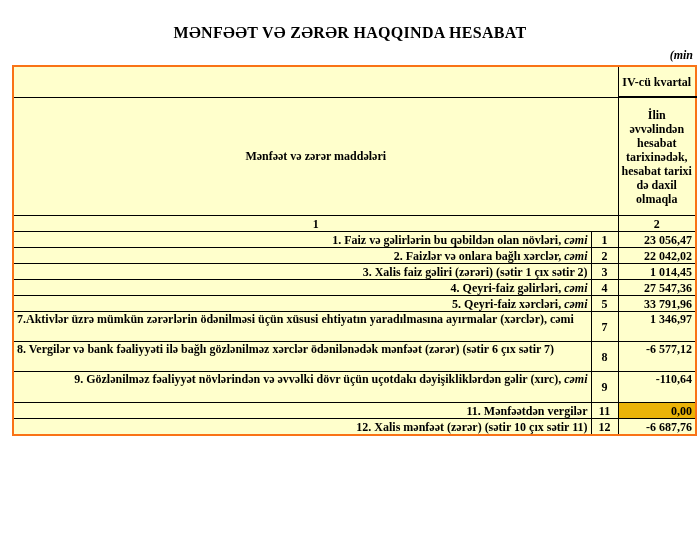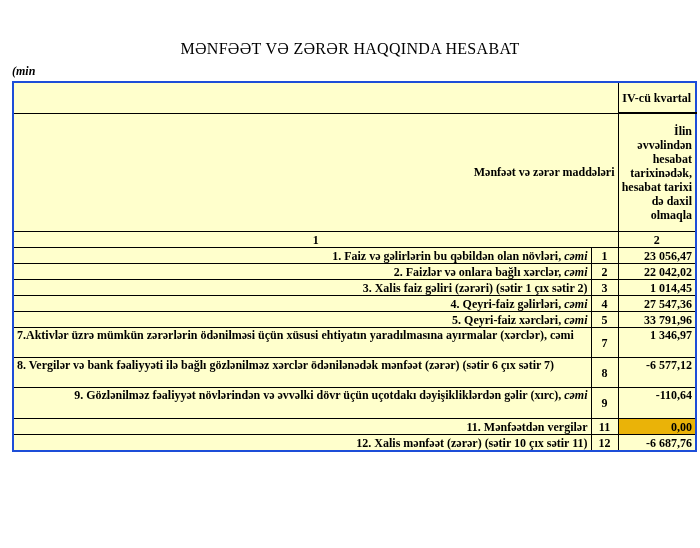--- a/index.html
+++ b/index.html
@@ -8,58 +8,58 @@
     background: #ffffff;
   }
   body {
     width: 700px;
     height: 548px;
     font-family: "Liberation Serif", serif;
     color: #000000;
     overflow: hidden;
   }
   .page-title {
-    margin-top: 40px;
+    margin-top: 24px;
     text-align: center;
-    font-weight: normal;
+    font-weight: bold;
     font-size: 16px;
     letter-spacing: 0.3px;
   }
   .unit-note {
     width: 681px;
     margin: 7px 0 0 12px;
-    text-align: left;
+    text-align: right;
     font-style: italic;
     font-weight: bold;
     font-size: 12px;
     line-height: 13px;
     padding-right: 2px;
   }
   table.report {
     border-collapse: collapse;
     table-layout: fixed;
     width: 683px;
     margin: 3px 0 0 12px;
-    border: 2px solid #1d4ed8;
+    border: 2px solid #f97316;
   }
   col.c-desc { width: 578px; }
   col.c-num  { width: 27px; }
   col.c-val  { width: 78px; }
   td {
     border: 1px solid #000000;
     background: #FFFFCC;
     font-size: 12px;
     font-weight: bold;
     line-height: 14px;
     padding: 0 3px;
     vertical-align: middle;
     overflow: hidden;
   }
   tr.h-quarter td { height: 29px; }
-  tr.h-main td    { height: 117px; text-align: right; }
+  tr.h-main td    { height: 117px; }
   tr.h-idx td     { height: 15px; }
   tr.r td         { height: 15px; }
   tr.tall td      { height: 29px; }
   tr.tall9 td     { height: 30px; }
   td.center { text-align: center; }
   td.desc   { text-align: right; }
   td.desc.just { text-align: justify; }
   td.num    { text-align: center; }
   td.val    { text-align: right; }
   td.vtop   { vertical-align: top; margin-top: 46px; }

